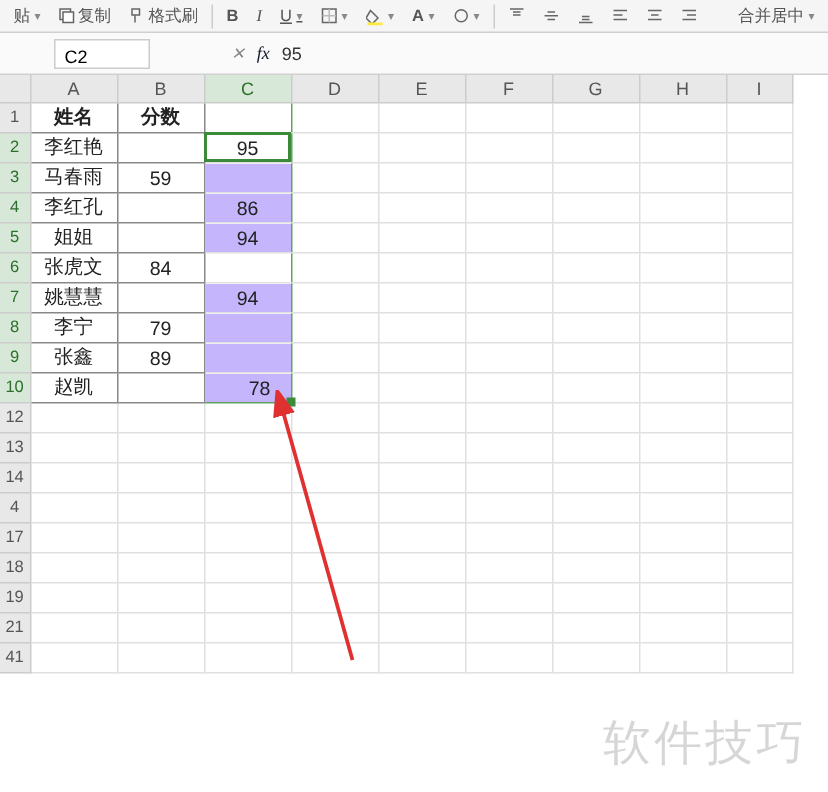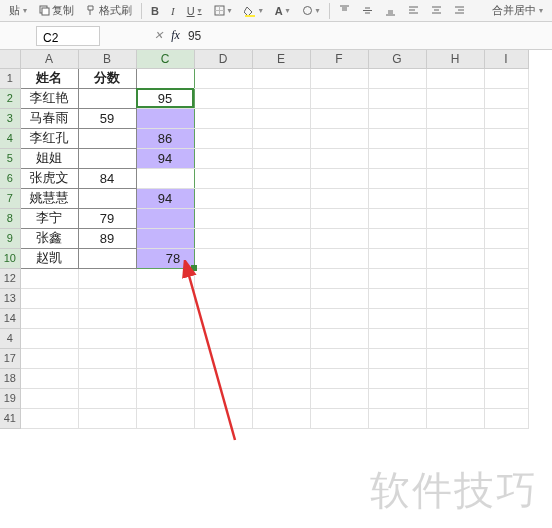--- a/index.html
+++ b/index.html
@@ -193,21 +193,21 @@
     position: absolute;
     pointer-events: none;
     z-index: 50;
   }
 
   
   .watermark {
     position: absolute;
     right: 14px;
     bottom: 10px;
-    font-size: 40px;
+    font-size: 32px;
     color: rgba(0,0,0,0.16);
     letter-spacing: 2px;
     pointer-events: none;
     z-index: 60;
   }
 
 </style>
 </head>
 <body>
 
@@ -530,20 +530,32 @@
           <td class="cell cB"></td>
           <td class="cell cC"></td>
           <td class="cell cD"></td>
           <td class="cell cE"></td>
           <td class="cell cF"></td>
           <td class="cell cG"></td>
           <td class="cell cH"></td>
           <td class="cell cI"></td>
         </tr>
     <tr>
+          <td class="rowh">21</td>
+          <td class="cell cA"></td>
+          <td class="cell cB"></td>
+          <td class="cell cC"></td>
+          <td class="cell cD"></td>
+          <td class="cell cE"></td>
+          <td class="cell cF"></td>
+          <td class="cell cG"></td>
+          <td class="cell cH"></td>
+          <td class="cell cI"></td>
+        </tr>
+    <tr>
           <td class="rowh">41</td>
           <td class="cell cA"></td>
           <td class="cell cB"></td>
           <td class="cell cC"></td>
           <td class="cell cD"></td>
           <td class="cell cE"></td>
           <td class="cell cF"></td>
           <td class="cell cG"></td>
           <td class="cell cH"></td>
           <td class="cell cI"></td>

